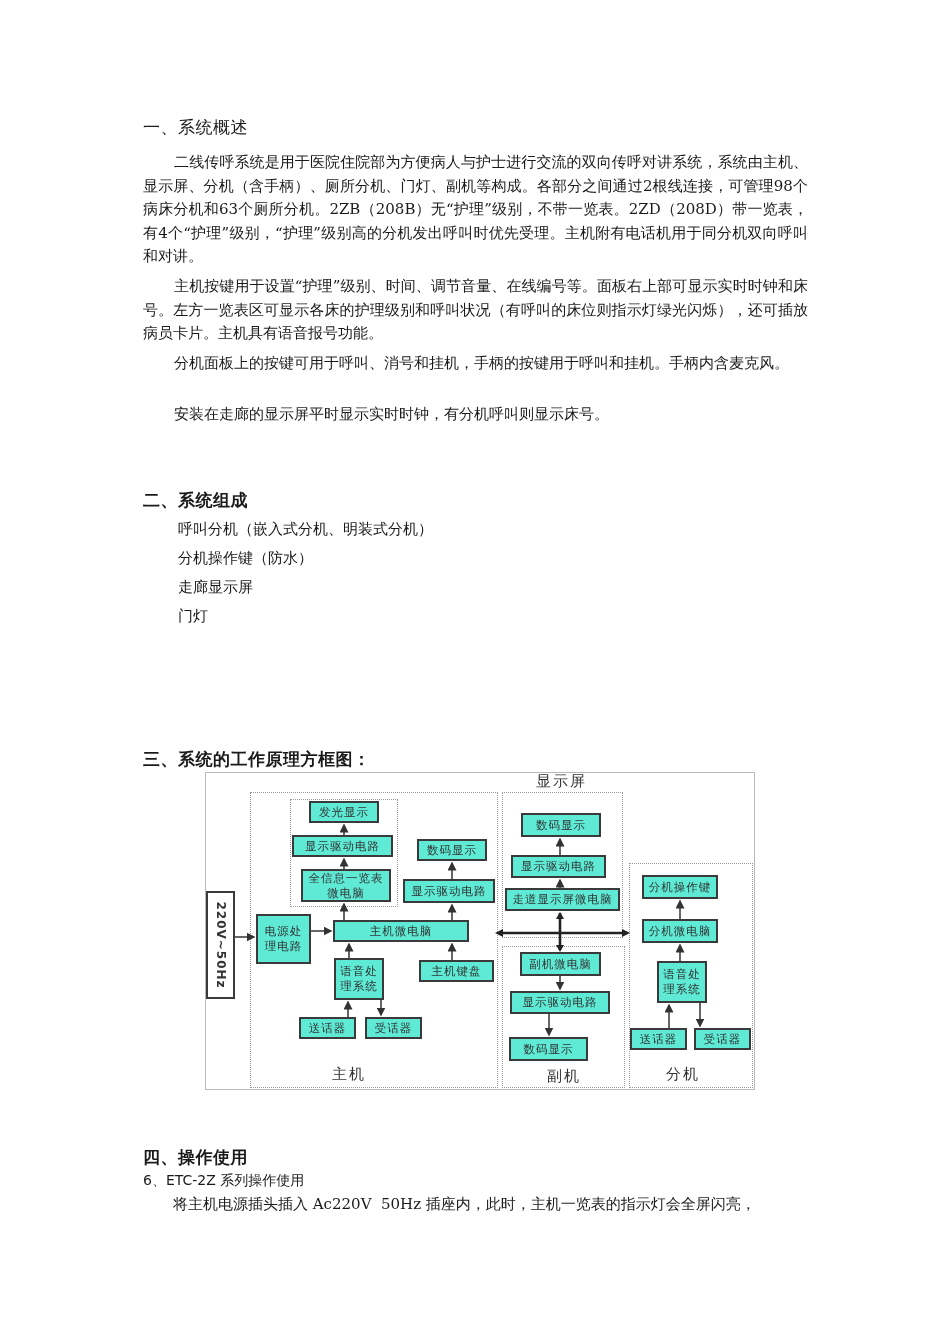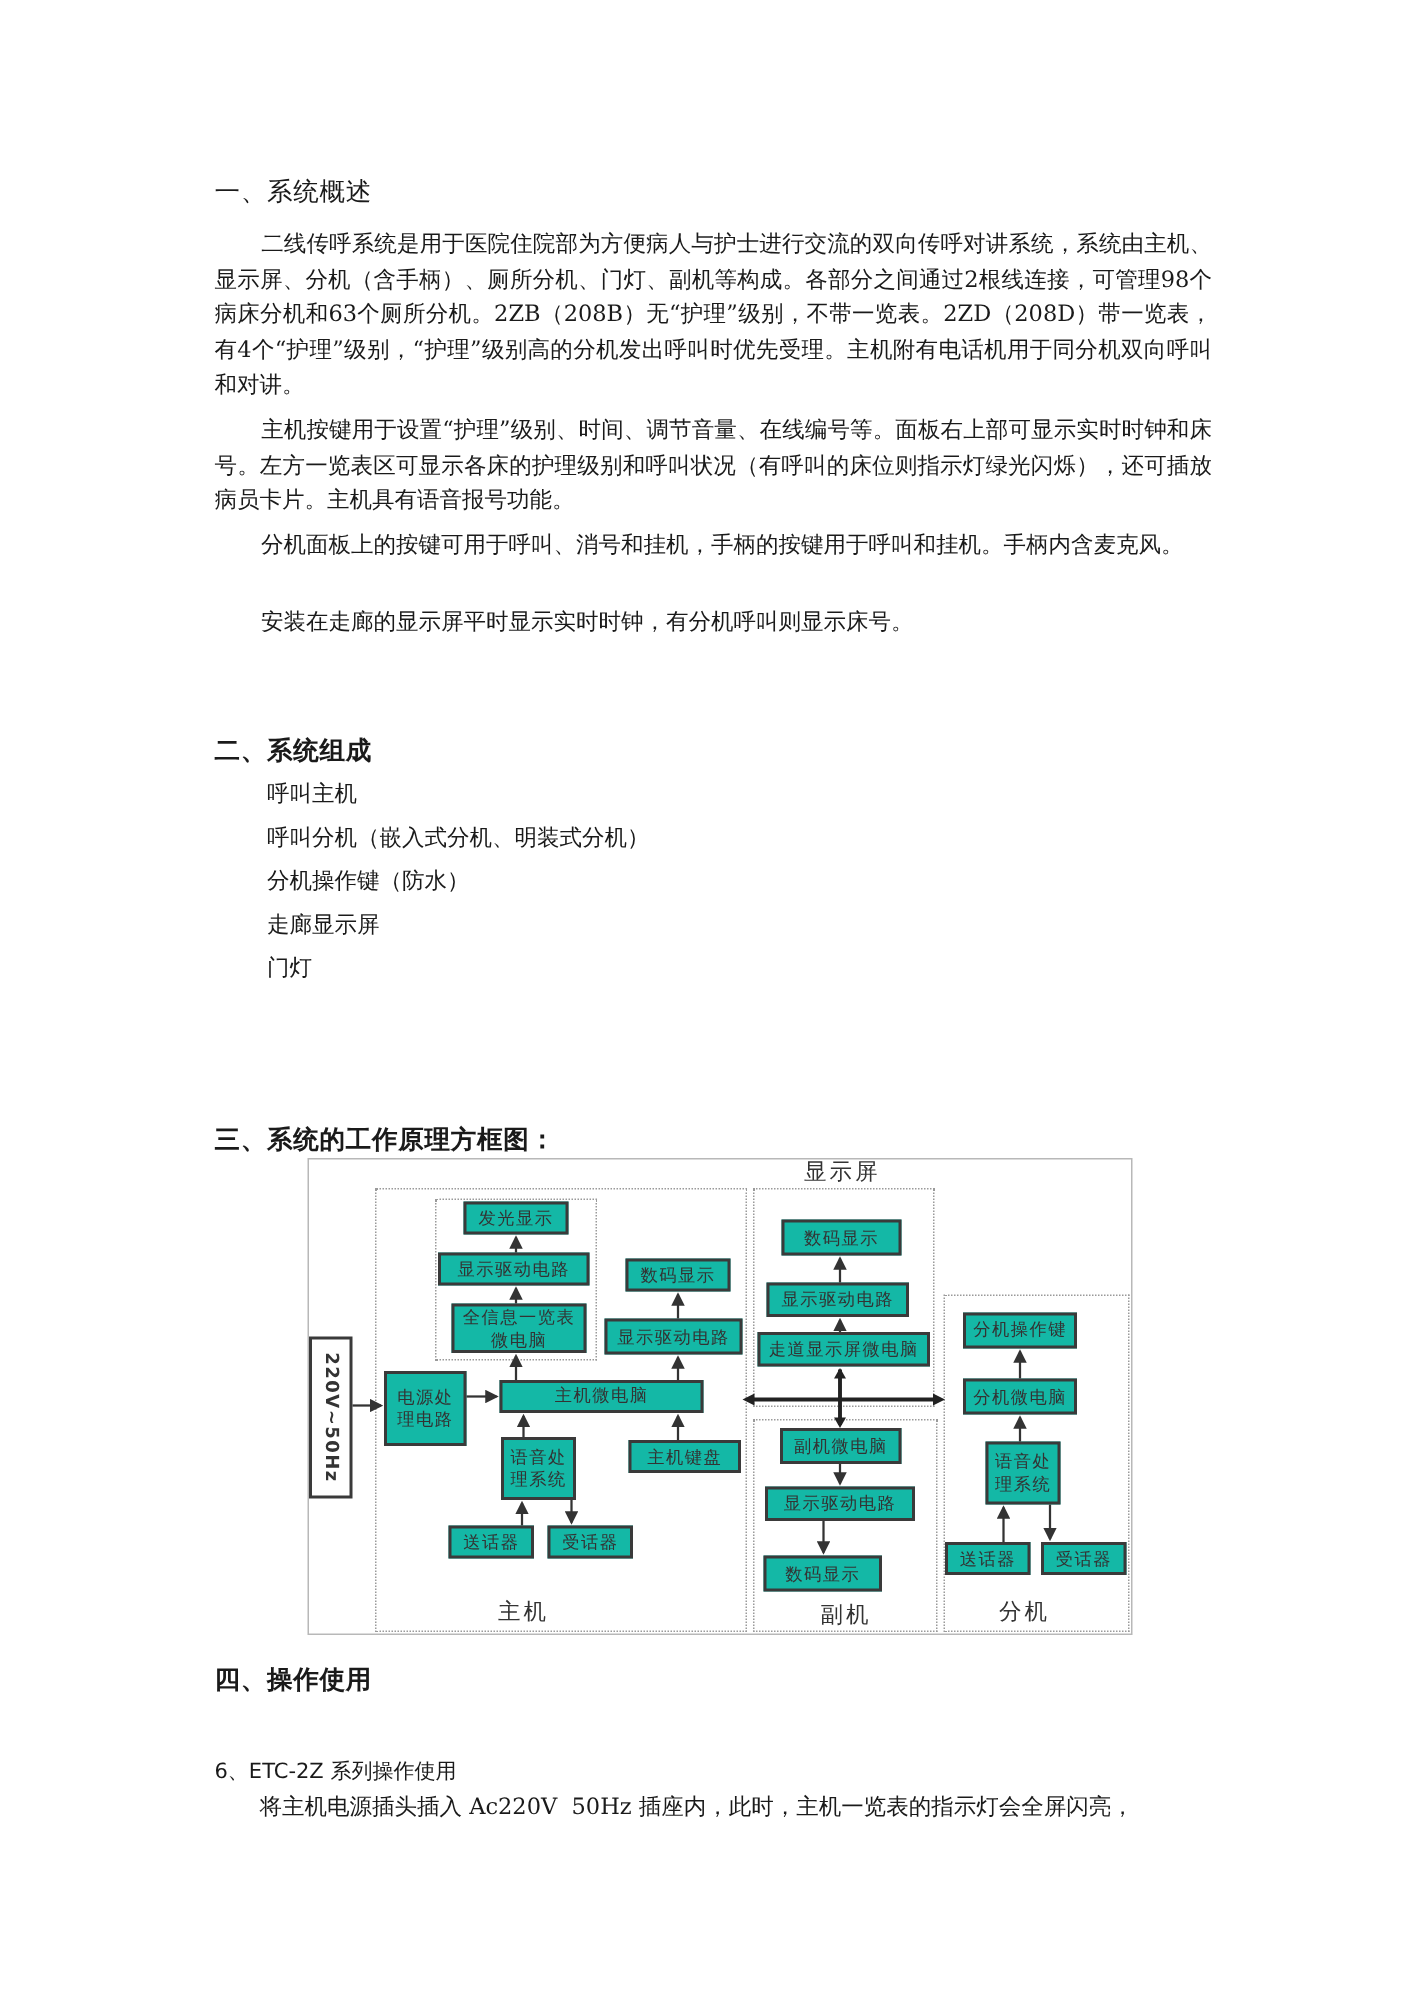--- a/index.html
+++ b/index.html
@@ -7,42 +7,41 @@
          font-family:"DejaVu Serif","Liberation Serif",serif; color:#1a1a1a; }
   .abs { position:absolute; }
   .h1 { font-family:"DejaVu Sans","Liberation Sans",sans-serif; font-size:17px; font-weight:bold; letter-spacing:0.5px; }
   .h1.light { font-weight:normal; }
   .para { font-size:15px; line-height:23.5px; width:665px; text-align:justify; text-align-last:left; }
   .para .ind { display:inline-block; width:31px; }
   .list-item { font-size:15px; line-height:29px; }
   .h2 { font-family:"DejaVu Sans","Liberation Sans",sans-serif; font-size:14px; }
   
   .diagram { left:205px; top:772px; width:548px; height:316px; border:1px solid #b8b8b8; background:#fff; }
-  .box { position:absolute; border:2px solid #3a3a3a; background:#14b8a6;
+  .box { position:absolute; border:2px solid #3a3a3a; background:#5eead4;
          font-family:"DejaVu Sans","Liberation Sans",sans-serif; font-size:11.5px; color:#333;
          display:flex; align-items:center; justify-content:center; text-align:center; line-height:15px; letter-spacing:1px; box-sizing:border-box; }
   .dotted { position:absolute; border:1px dotted #9a9a9a; box-sizing:border-box; }
   .grp-label { position:absolute; font-family:"DejaVu Sans","Liberation Sans",sans-serif; font-size:15px; color:#333; letter-spacing:2px; }
   .vert { position:absolute; border:2px solid #3a3a3a; background:#fff; box-sizing:border-box;
           font-family:"DejaVu Sans","Liberation Sans",sans-serif; font-size:12px; font-weight:bold; color:#333; }
   .vert span { position:absolute; left:50%; top:50%; transform:translate(-50%,-50%) rotate(90deg); white-space:nowrap; letter-spacing:1px; }
   svg.arrows { position:absolute; left:0; top:0; }
 </style>
 </head>
 <body>
 
 <div class="abs h1 light" style="left:143px;top:116px;">一、系统概述</div>
 <div class="abs para" style="left:143px;top:151px;"><span class="ind"></span><span>二线传呼系统是用于医院住院部为方便病人与护士进行交流的双向传呼对讲系统，系统由主机、显示屏、分机（含手柄）、厕所分机、门灯、副机等构成。各部分之间通过2根线连接，可管理98个病床分机和63个厕所分机。2ZB（208B）无“护理”级别，不带一览表。2ZD（208D）带一览表，有4个“护理”级别，“护理”级别高的分机发出呼叫时优先受理。主机附有电话机用于同分机双向呼叫和对讲。</span></div>
 <div class="abs para" style="left:143px;top:275px;"><span class="ind"></span><span>主机按键用于设置“护理”级别、时间、调节音量、在线编号等。面板右上部可显示实时时钟和床号。左方一览表区可显示各床的护理级别和呼叫状况（有呼叫的床位则指示灯绿光闪烁），还可插放病员卡片。主机具有语音报号功能。</span></div>
 <div class="abs para" style="left:143px;top:352px;"><span class="ind"></span><span>分机面板上的按键可用于呼叫、消号和挂机，手柄的按键用于呼叫和挂机。手柄内含麦克风。</span></div>
 <div class="abs para" style="left:143px;top:403px;"><span class="ind"></span><span>安装在走廊的显示屏平时显示实时时钟，有分机呼叫则显示床号。</span></div>
 
 <div class="abs h1" style="left:143px;top:489px;">二、系统组成</div>
 <div class="abs" style="left:178px;top:515px;">
-  <div class="list-item">呼叫主机</div>
   <div class="list-item">呼叫分机（嵌入式分机、明装式分机）</div>
   <div class="list-item">分机操作键（防水）</div>
   <div class="list-item">走廊显示屏</div>
   <div class="list-item">门灯</div>
 </div>
 
 <div class="abs h1" style="left:143px;top:748px;">三、系统的工作原理方框图：</div>
 
 <div class="abs diagram">
 
@@ -139,15 +138,15 @@
     </g>
     <g fill="#222">
       <path d="M289,160 L297,156 L297,164 Z"></path>
       <path d="M424,160 L416,156 L416,164 Z"></path>
       <path d="M354,139 L350,146 L358,146 Z"></path>
       <path d="M354,179 L350,172 L358,172 Z"></path>
     </g>
   </svg>
 </div>
 
-<div class="abs h1" style="left:143px;top:1108px;">四、操作使用</div>
+<div class="abs h1" style="left:143px;top:1146px;">四、操作使用</div>
 <div class="abs h2" style="left:143px;top:1172px;">6、ETC-2Z 系列操作使用</div>
 <div class="abs para" style="left:143px;top:1193px;width:680px;white-space:pre;"><span class="ind" style="width:30px;"></span><span>将主机电源插头插入 Ac220V  50Hz 插座内，此时，主机一览表的指示灯会全屏闪亮，</span></div>
 
 </body></html>

